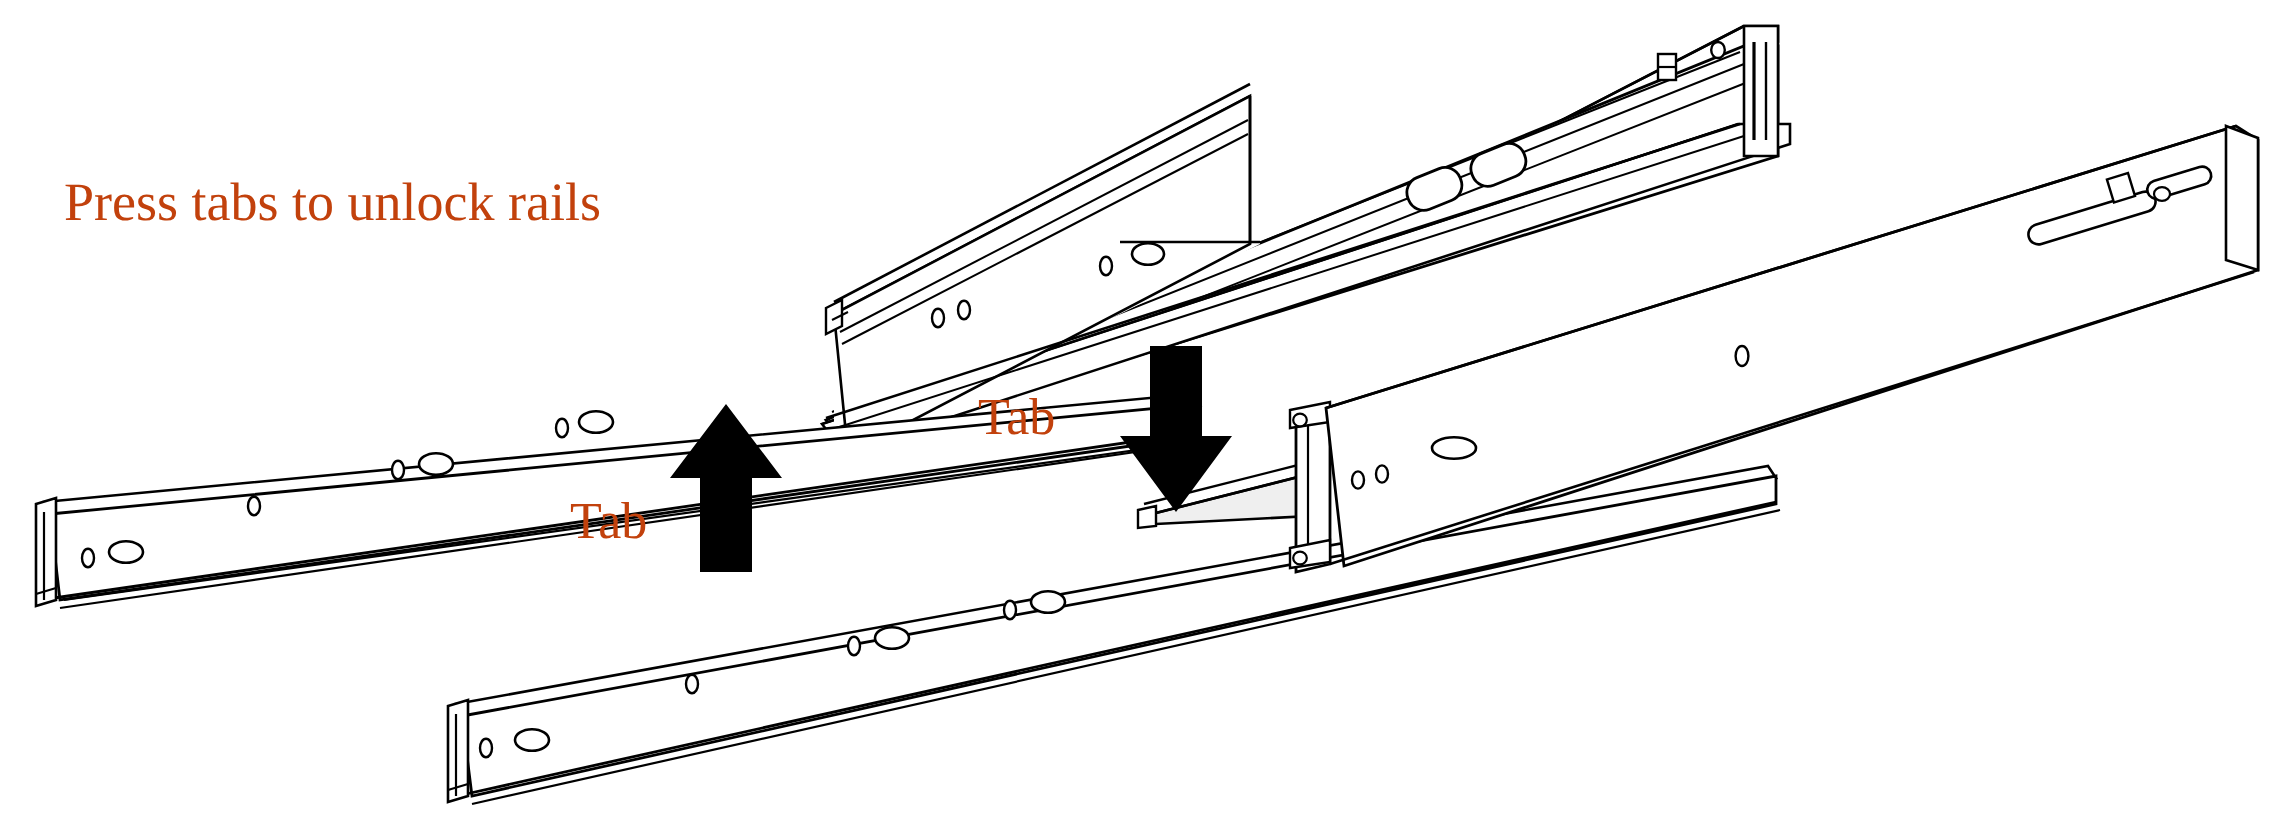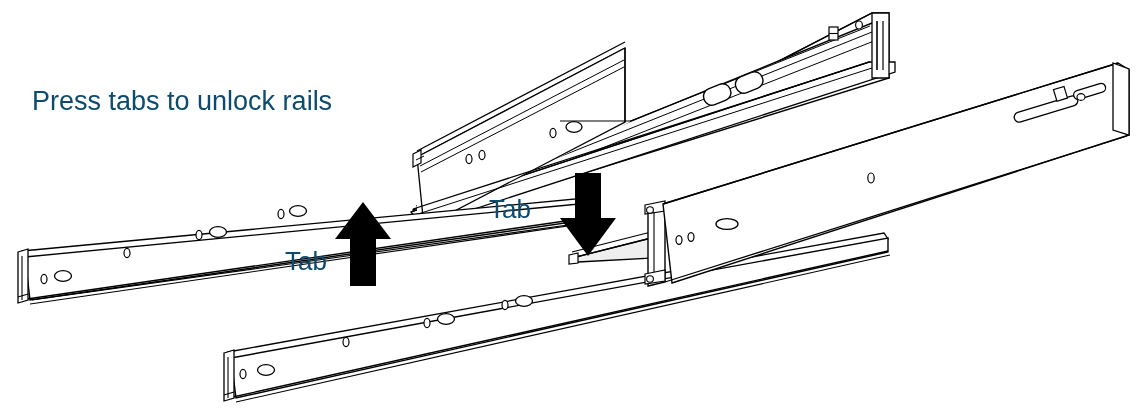--- a/index.html
+++ b/index.html
@@ -17,23 +17,23 @@
   }
   #artwork {
     position: absolute;
     left: 0;
     top: 0;
     width: 1144px;
     height: 416px;
   }
   .label {
     position: absolute;
-    color: #0c4a6e;
+    color: #c2410c;
     white-space: nowrap;
-    font-family: Liberation Sans, sans-serif;
+    font-family: Liberation Serif, serif;
     line-height: 1;
   }
   #caption {
     left: 32px;
     top: 88px;
     font-size: 27px;
   }
   #tab-left-label {
     left: 285px;
     top: 248px;

